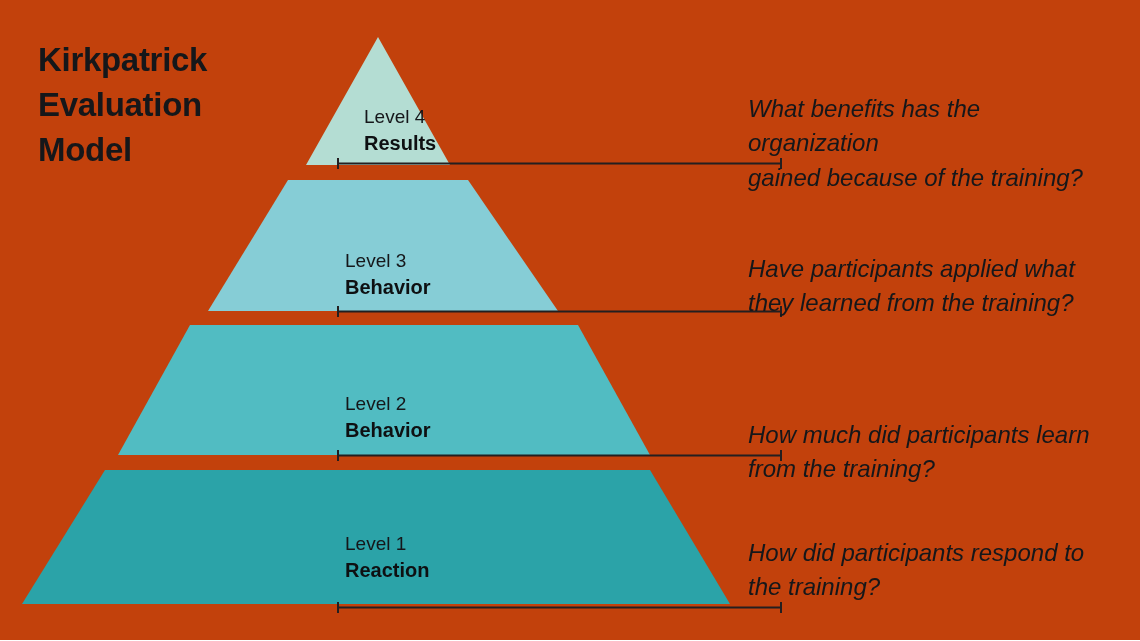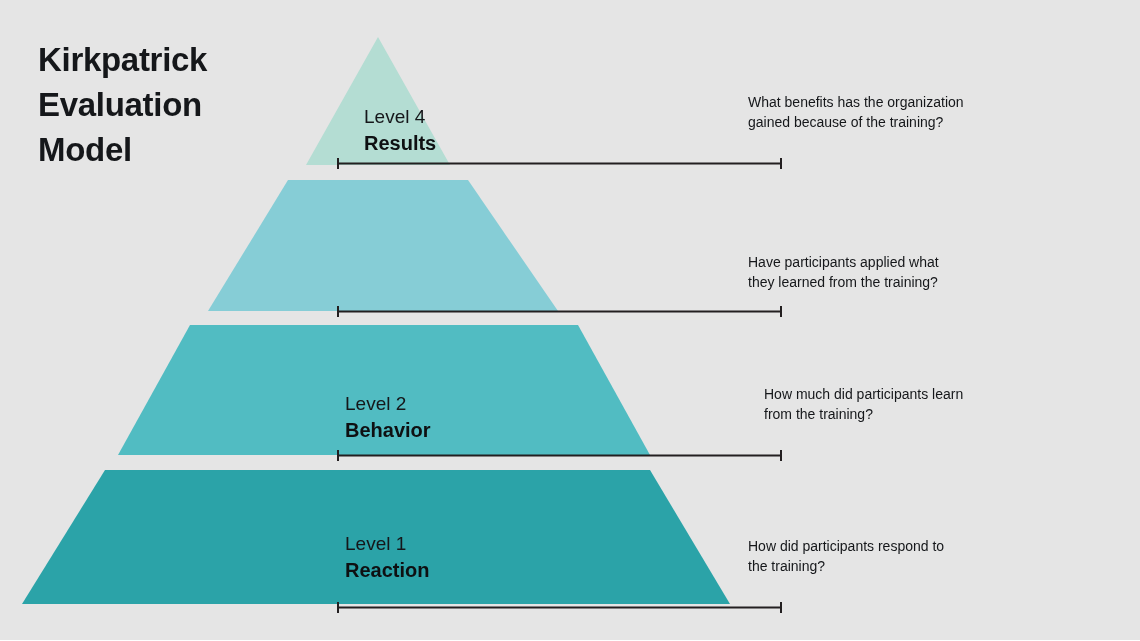--- a/index.html
+++ b/index.html
@@ -9,21 +9,21 @@
     height: 641px;
     background: #ffffff;
     font-family: "Liberation Sans", sans-serif;
     overflow: hidden;
   }
 
   #canvas {
     position: relative;
     width: 1140px;
     height: 640px;
-    background: #e5e5e5;
+    background: #c2410c;
   }
 
   
   #title {
     position: absolute;
     left: 38px;
     top: 38px;
     width: 300px;
     font-size: 33px;
     font-weight: bold;
@@ -65,28 +65,29 @@
   #level-text-4 { left: 364px; top: 104px; }
   #level-text-3 { left: 345px; top: 248px; }
   #level-text-2 { left: 345px; top: 391px; }
   #level-text-1 { left: 345px; top: 531px; }
 
   
   .description {
     position: absolute;
     left: 748px;
     width: 352px;
-    font-size: 14px;
+    font-size: 24px;
+    font-style: italic;
     line-height: 1.43;
     color: #15171a;
     white-space: pre-line;
   }
   #desc-4 { top: 92px; }
   #desc-3 { top: 252px; }
-  #desc-2 { top: 384px; margin-left: 16px; }
+  #desc-2 { top: 418px; }
   #desc-1 { top: 536px; }
 </style>
 </head>
 <body>
 
 <div id="canvas">
 
   <div id="title">Kirkpatrick
 Evaluation
 Model</div>
@@ -124,20 +125,24 @@
       <line x1="338" y1="602" x2="338" y2="613" stroke="#231f20" stroke-width="2"></line>
       <line x1="781" y1="602" x2="781" y2="613" stroke="#231f20" stroke-width="2"></line>
     </g>
   </svg>
 
   <div class="level-label" id="level-text-4">
     <div class="level-number">Level 4</div>
     <div class="level-name">Results</div>
   </div>
 
+  <div class="level-label" id="level-text-3">
+    <div class="level-number">Level 3</div>
+    <div class="level-name">Behavior</div>
+  </div>
 
   <div class="level-label" id="level-text-2">
     <div class="level-number">Level 2</div>
     <div class="level-name">Behavior</div>
   </div>
 
   <div class="level-label" id="level-text-1">
     <div class="level-number">Level 1</div>
     <div class="level-name">Reaction</div>
   </div>

